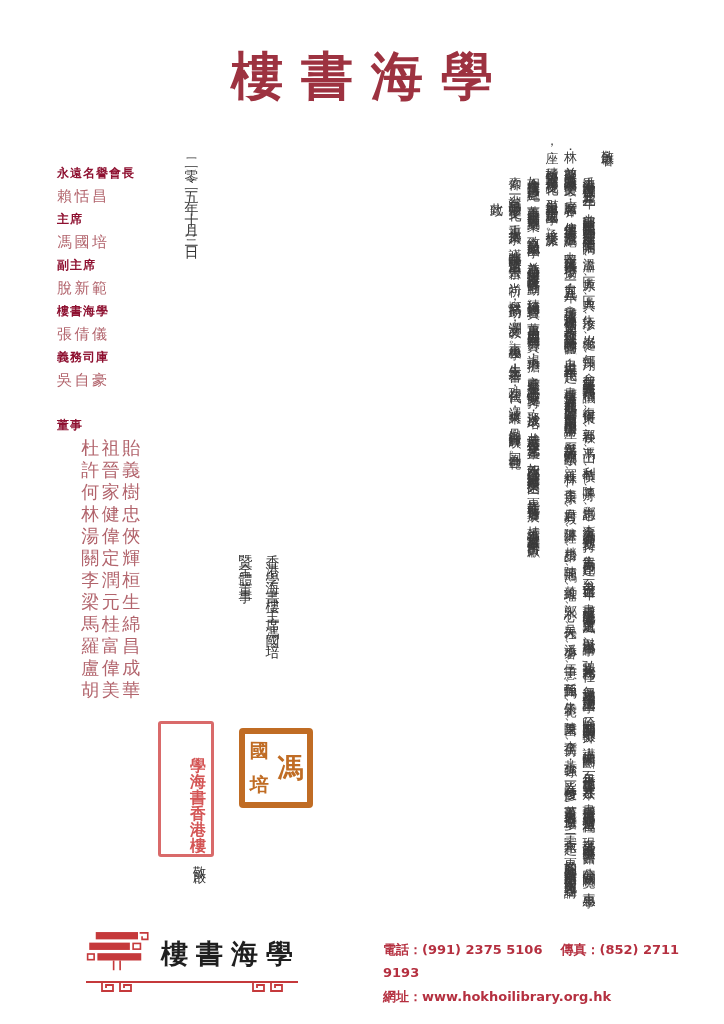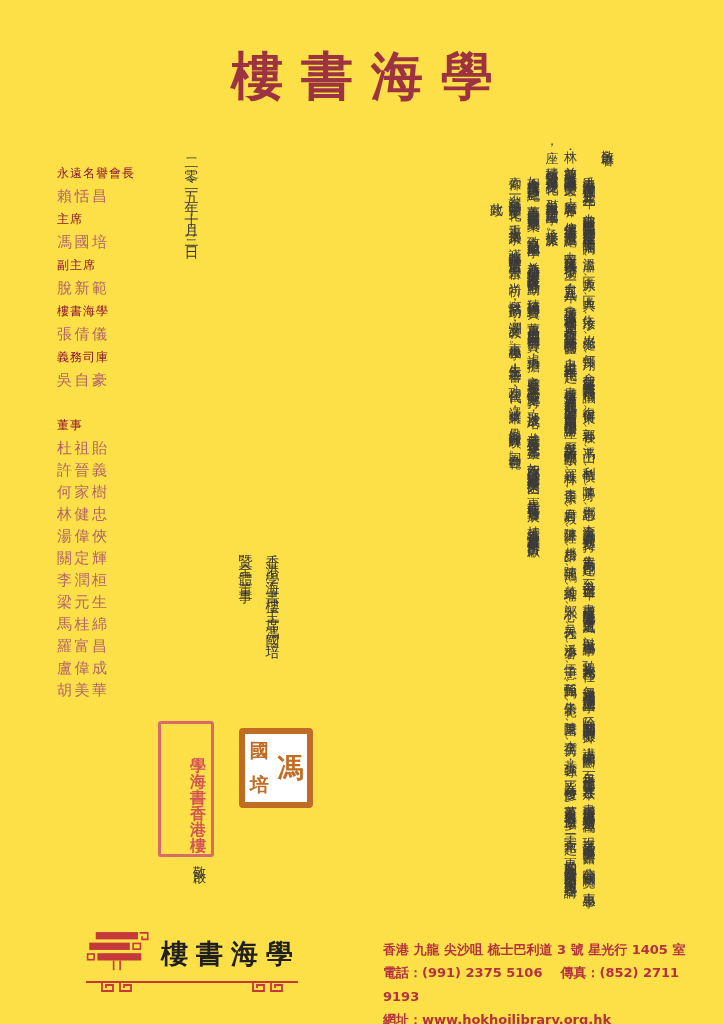--- a/index.html
+++ b/index.html
@@ -1,17 +1,17 @@
 <!DOCTYPE html>
 <html><head>
 <meta charset="utf-8">
 <style>
   html,body{margin:0;padding:0;background:#e8e8e8;}
   .page{
-    position:relative;width:724px;height:1024px;background:#fde047;margin:0 auto;
+    position:relative;width:724px;height:1024px;background:#ffffff;margin:0 auto;
     overflow:hidden;font-family:"DejaVu Serif","Liberation Serif",serif;
   }
   
   .masthead{
     position:absolute;top:42px;left:0;width:100%;text-align:center;
     font-size:52px;font-weight:bold;color:#9d3240;letter-spacing:18px;text-indent:18px;
   }
   
   .letter-body{
     position:absolute;top:140px;right:108px;height:748px;width:322px;
@@ -24,25 +24,25 @@
   
   .date-col{
     position:absolute;left:183px;top:147px;
     writing-mode:vertical-rl;text-orientation:upright;
     font-size:14px;letter-spacing:11px;color:#333;
   }
   
   .sidebar{position:absolute;left:57px;top:162px;width:110px;}
   .officer-title{
     font-family:"DejaVu Sans","Liberation Sans",sans-serif;
-    font-size:12px;font-weight:normal;color:#8e1030;line-height:23px;letter-spacing:1px;
+    font-size:12px;font-weight:bold;color:#8e1030;line-height:23px;letter-spacing:1px;
   }
   .officer-name{font-size:15px;color:#b2646c;line-height:23px;letter-spacing:2.5px;}
   .directors{margin-top:22px;}
-  .director-name{font-size:15px;color:#b2646c;line-height:22px;letter-spacing:2.5px;}
+  .director-name{font-size:18px;color:#b2646c;line-height:22px;letter-spacing:2.5px;text-align:center;}
   
   .signature{
     position:absolute;top:543px;right:438px;height:272px;
     writing-mode:vertical-rl;text-orientation:upright;
     font-size:14px;letter-spacing:9px;line-height:27px;color:#333;
   }
   .respectfully{
     position:absolute;left:191px;top:855px;
     writing-mode:vertical-rl;text-orientation:upright;
     font-size:13.5px;letter-spacing:5px;color:#333;
@@ -163,21 +163,20 @@
         <path d="M0 2 H212"></path>
         <path d="M16 2 v9 h11 v-6 h-7 v3"></path>
         <path d="M34 2 v9 h11 v-6 h-7 v3"></path>
         <path d="M167 2 v9 h11 v-6 h-7 v3"></path>
         <path d="M185 2 v9 h11 v-6 h-7 v3"></path>
       </g>
     </svg>
   </div>
 
   <div class="contact">
-    <div>香港 九龍 尖沙咀 梳士巴利道 3 號 星光行 1405 室</div>
     <div>
       <span>電話：</span><span>(991) 2375 5106</span><span class="fax-part">傳真：</span><span>(852) 2711 9193</span>
     </div>
     <div>
       <span>網址：</span><span>www.hokhoilibrary.org.hk</span>
     </div>
   </div>
 
 </div>
 

